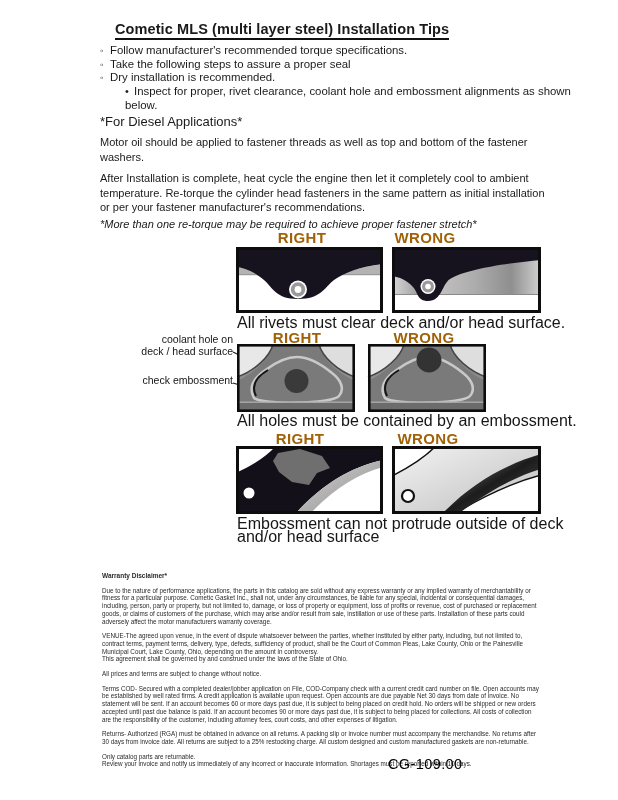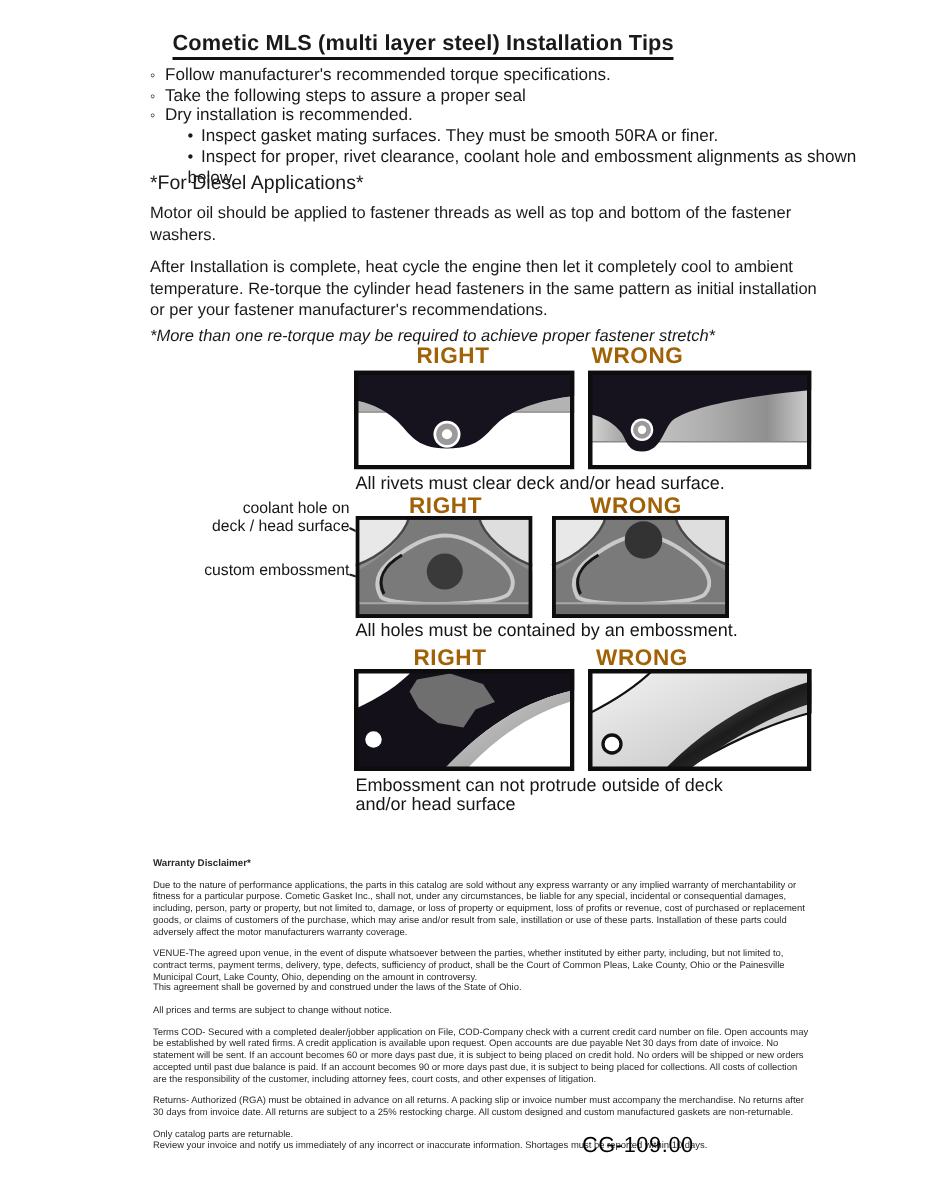--- a/index.html
+++ b/index.html
@@ -22,21 +22,21 @@
   .diesel-h { left:100px; top:114px; font-size:13px; font-weight:normal; }
   .para { font-size:11px; line-height:14.6px; width:470px; }
   .p1 { left:100px; top:135px; }
   .p2 { left:100px; top:171px; }
   .p3 { left:100px; top:217px;font-style:italic; }
 
   .rw {
     width:110px; text-align:center; font-size:15px; font-weight:bold;
     color:#a16207; letter-spacing:0.4px;
   }
-  .cap { font-size:12px; line-height:13px; color:#161616; }
+  .cap { font-size:16px; line-height:13px; color:#161616; }
   .callout {
     width:135px; text-align:right; font-size:10.5px; line-height:11.5px; color:#161616;
   }
   .fig-svg { display:block; }
 
   .warranty { left:102px; top:572px; width:440px; font-size:6.3px; line-height:7.7px; color:#2a2a2a; }
   .warranty .wh { font-size:6.5px; font-weight:bold; margin:0 0 7px 0; }
   .warranty p { margin:0 0 7px 0; }
   .warranty p.tight { margin:0; }
 
@@ -46,21 +46,20 @@
 <body>
 
 <div class="page">
 
   <div class="abs doc-title">Cometic MLS (multi layer steel) Installation Tips</div>
 
   <div class="abs blist">
     <div class="brow"><span class="mk">◦</span><span>Follow manufacturer's recommended torque specifications.</span></div>
     <div class="brow"><span class="mk">◦</span><span>Take the following steps to assure a proper seal</span></div>
     <div class="brow"><span class="mk">◦</span><span>Dry installation is recommended.</span></div>
-    <div class="brow sub"><span class="mk">•</span><span>Inspect gasket mating surfaces.  They must be smooth 50RA or finer.</span></div>
     <div class="brow sub"><span class="mk">•</span><span>Inspect for proper, rivet clearance, coolant hole and embossment alignments as shown below.</span></div>
   </div>
 
   <div class="abs diesel-h">*For Diesel Applications*</div>
   <div class="abs para p1">
     <div>Motor oil should be applied to fastener threads as well as top and bottom of the fastener washers.</div>
   </div>
   <div class="abs para p2">
     <div>After Installation is complete, heat cycle the engine then let it completely cool to ambient</div>
     <div>temperature. Re-torque the cylinder head fasteners in the same pattern as initial installation</div>
@@ -111,21 +110,21 @@
 
   <div class="abs cap" style="left:237px; top:316px;">All rivets must clear deck and/or head surface.</div>
 
   <div class="abs rw" style="left:242px; top:329px;">RIGHT</div>
   <div class="abs rw" style="left:369px; top:329px;">WRONG</div>
 
   <div class="abs callout" style="left:98px; top:334px;">
     <div>coolant hole on</div>
     <div>deck / head surface</div>
   </div>
-  <div class="abs callout" style="left:98px; top:375px;">custom embossment</div>
+  <div class="abs callout" style="left:98px; top:375px;">check embossment</div>
 
   <svg class="abs" style="left:225px; top:345px;" width="80" height="55" viewBox="0 0 80 55">
     <line x1="8" y1="7" x2="60" y2="32" stroke="#222" stroke-width="1.3"></line>
     <line x1="8" y1="38" x2="38" y2="47" stroke="#222" stroke-width="1.3"></line>
   </svg>
 
   <svg class="abs fig-svg" style="left:237px; top:344px;" width="118" height="68" viewBox="0 0 118 68">
     <rect x="0" y="0" width="118" height="68" fill="#8e8e8e"></rect>
     <path d="M36,0 H82 C85,15 101,29 118,37 V68 H0 V37 C17,29 33,15 36,0 Z" fill="#7a7a7a"></path>
     <path d="M0,0 H36 C33,13 17,27 0,33 Z" fill="#e8e8e8"></path>

